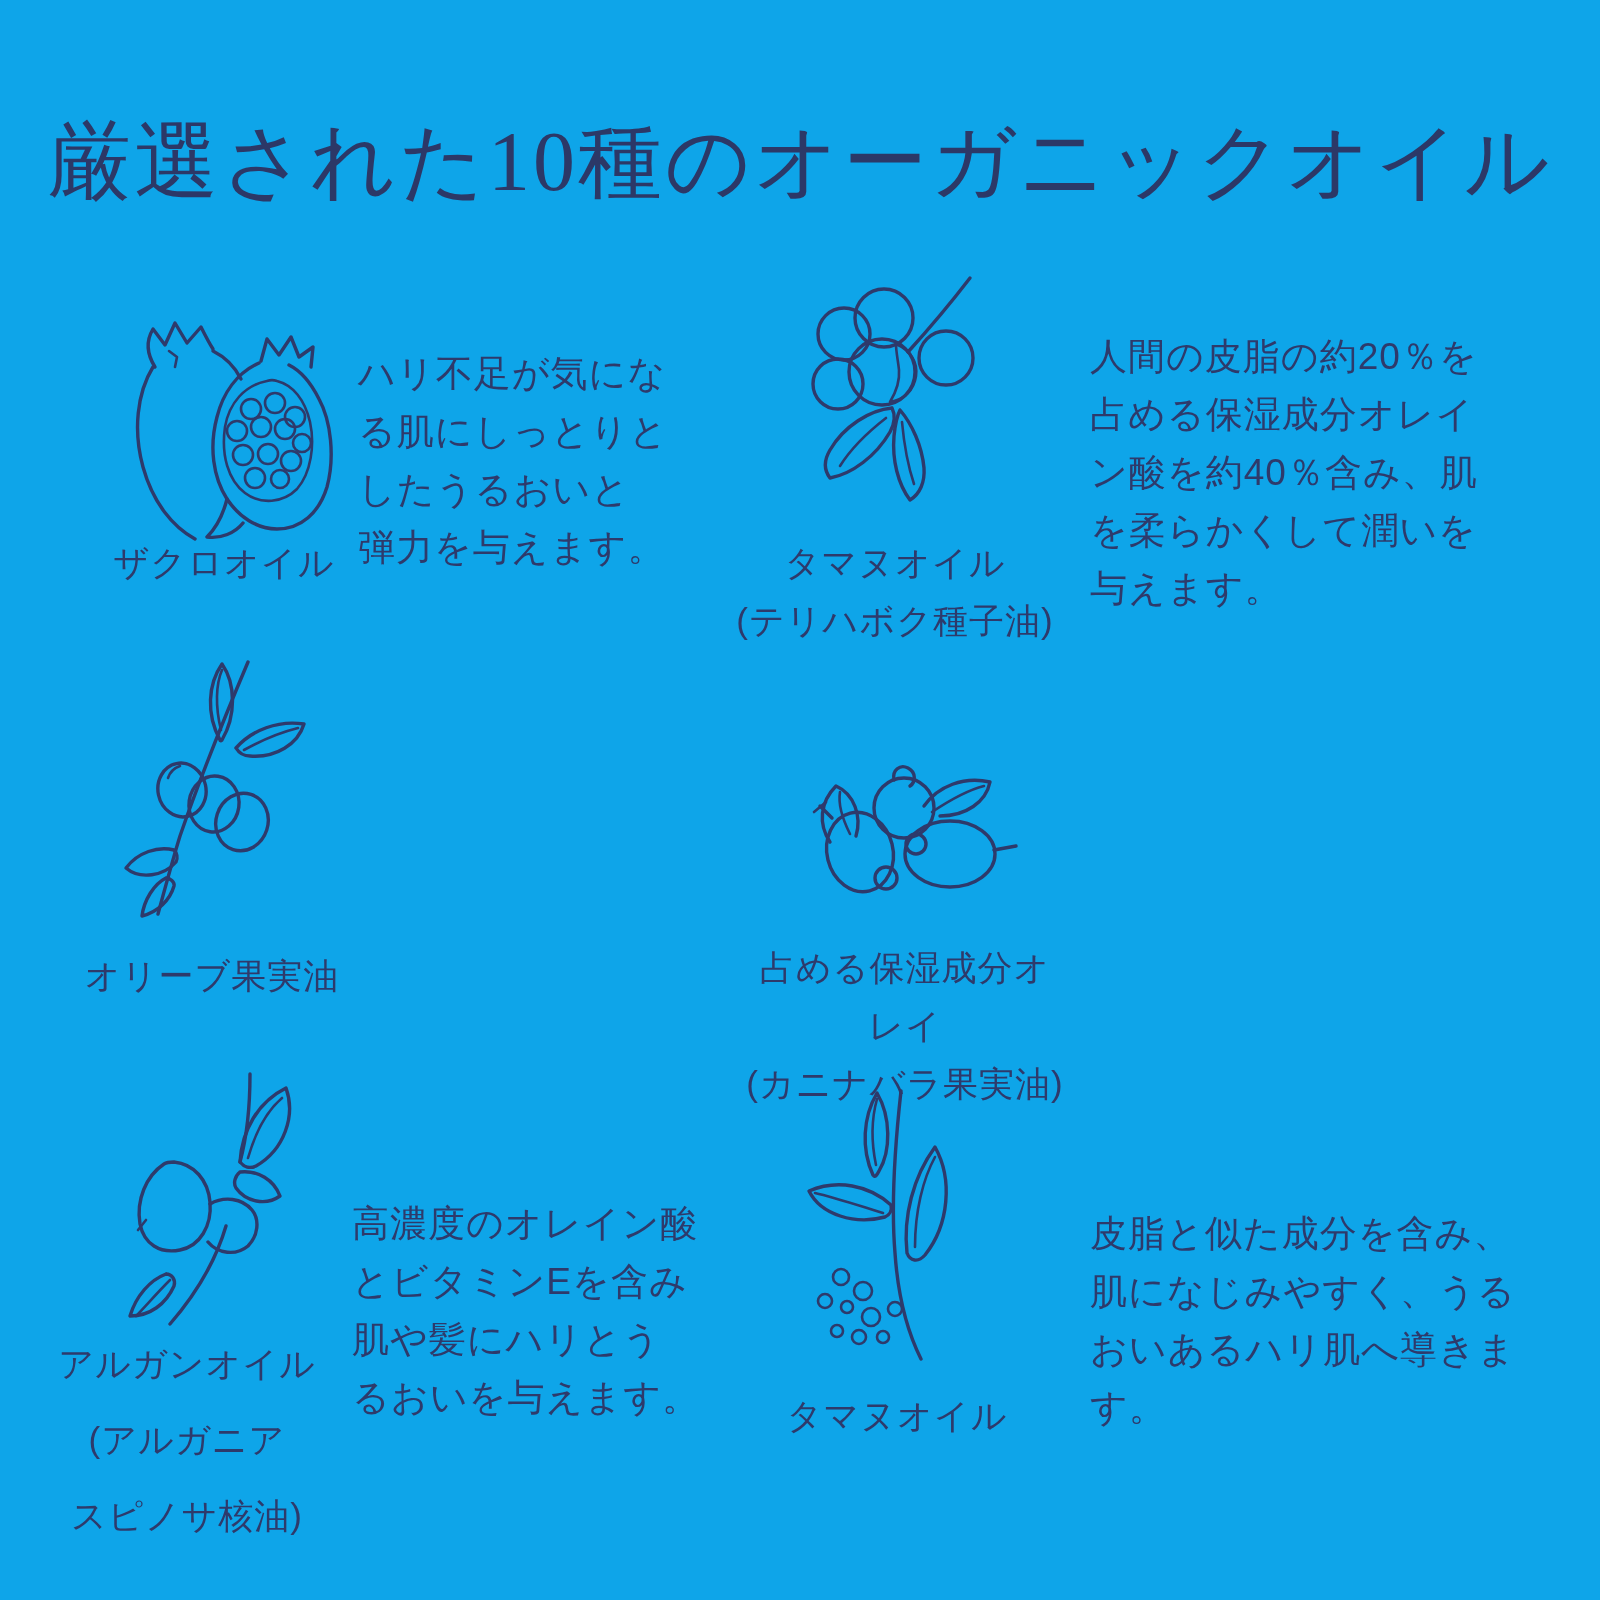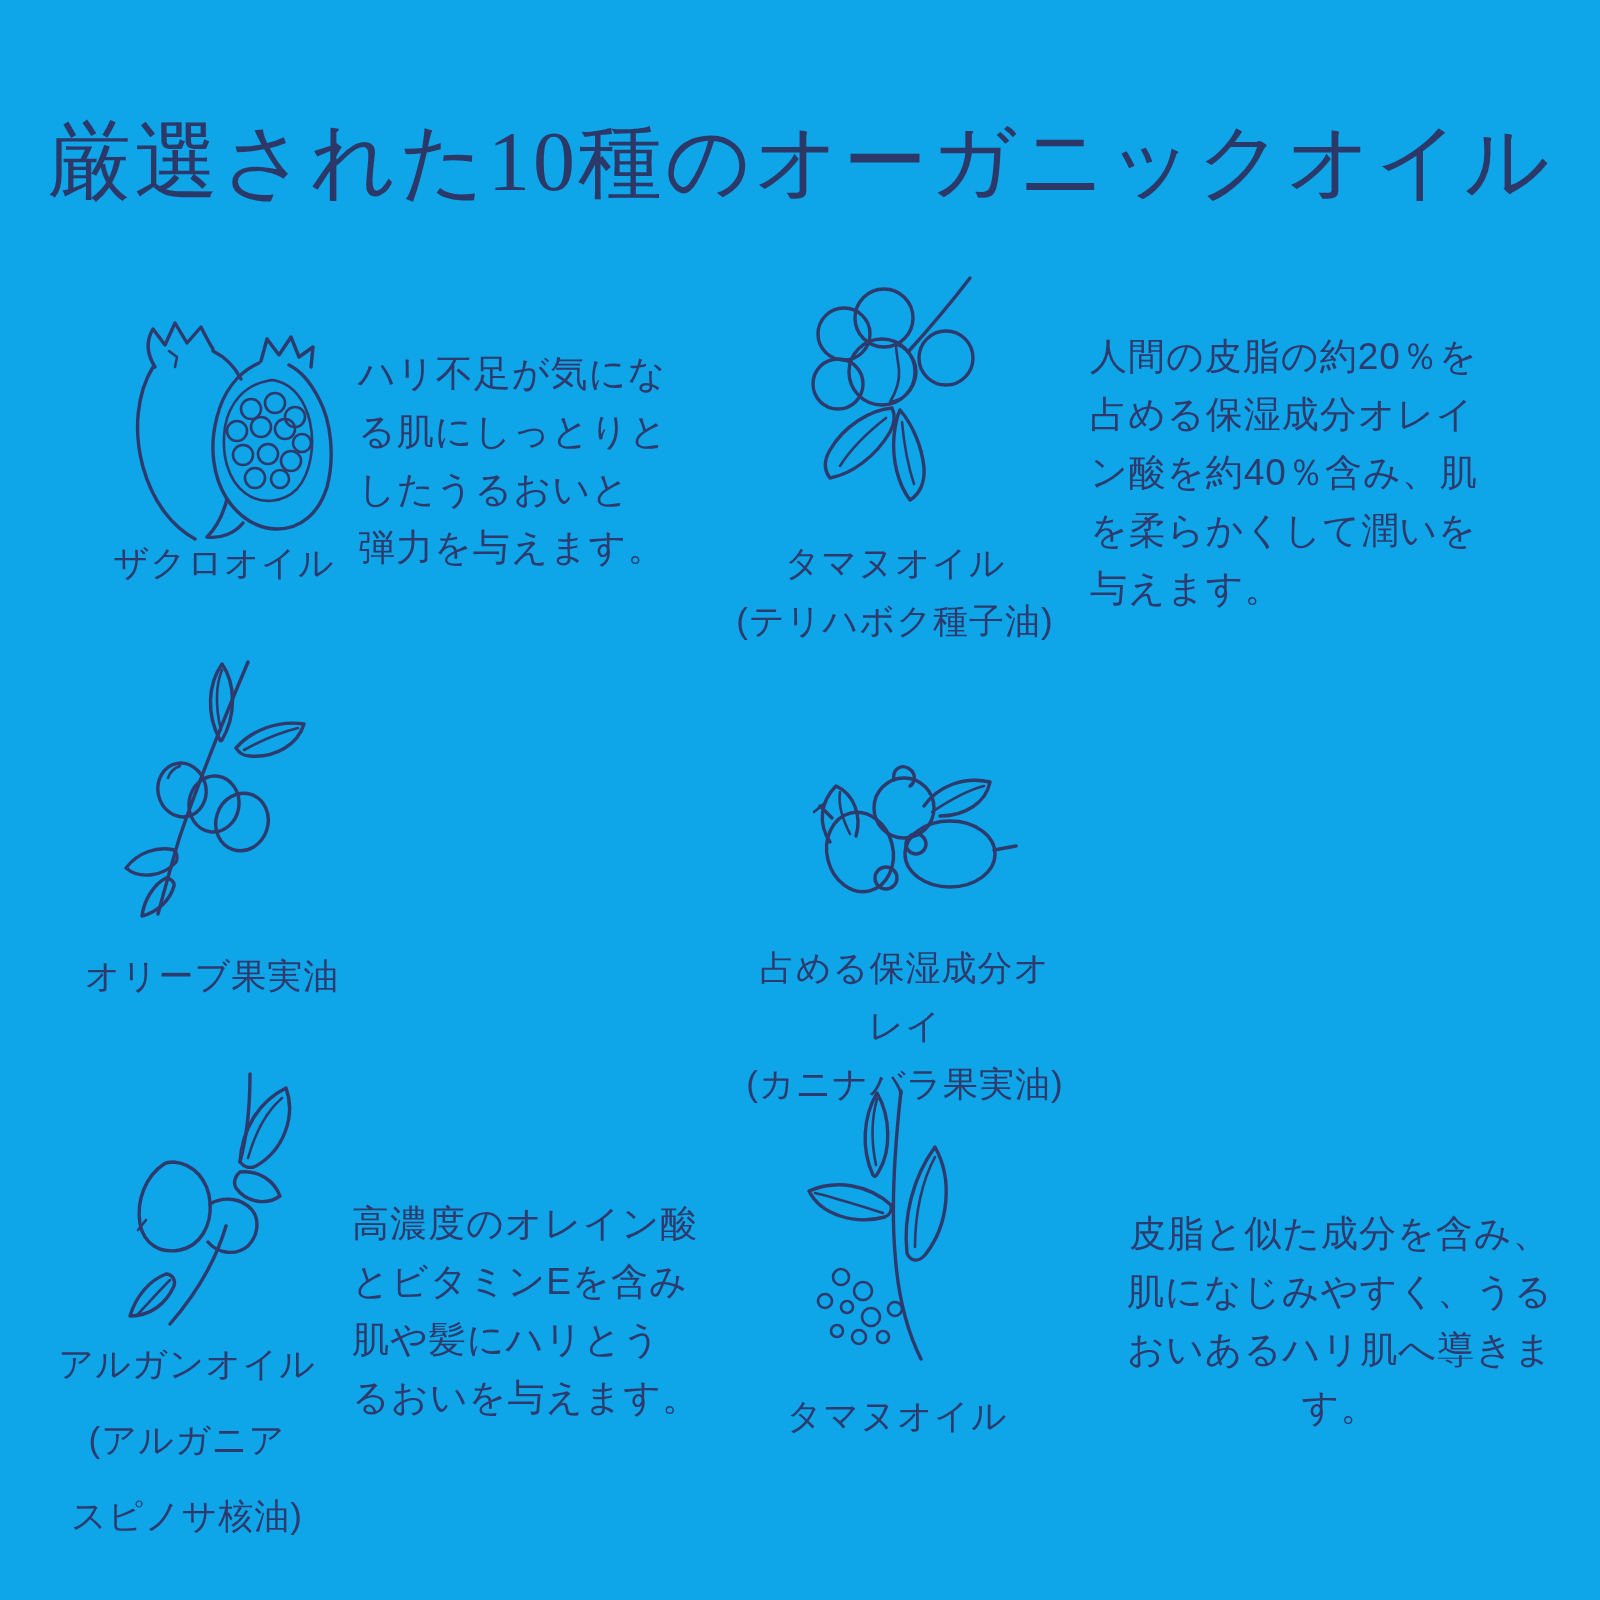--- a/index.html
+++ b/index.html
@@ -42,21 +42,21 @@
   .i3-desc  { left:345px;  top:757px;  width:380px; }
   .i4-icon  { left:800px;  top:762px; }
   .i4-label { left:745px;  top:939px;  width:320px; }
   .i4-desc  { left:1090px; top:749px;  width:430px; }
   
   .i5-icon  { left:100px;  top:1068px; }
   .i5-label { left:37px;   top:1326px; width:300px; }
   .i5-desc  { left:352px;  top:1195px; width:360px; }
   .i6-icon  { left:785px;  top:1085px; }
   .i6-label { left:747px;  top:1387px; width:300px; }
-  .i6-desc  { left:1090px; top:1205px; width:500px;text-align:center; }
+  .i6-desc  { left:1090px; top:1205px; width:500px; }
 </style>
 </head>
 <body>
 
 <div class="canvas">
 
   <div class="page-title">厳選された10種のオーガニックオイル</div>
 
   <div class="abs icon i1-icon">
     <svg width="212" height="240" viewBox="0 0 212 240">

